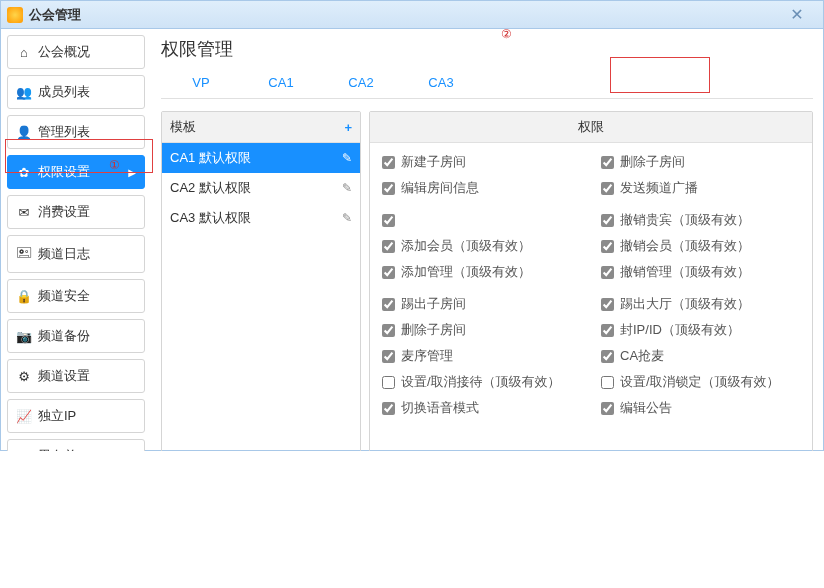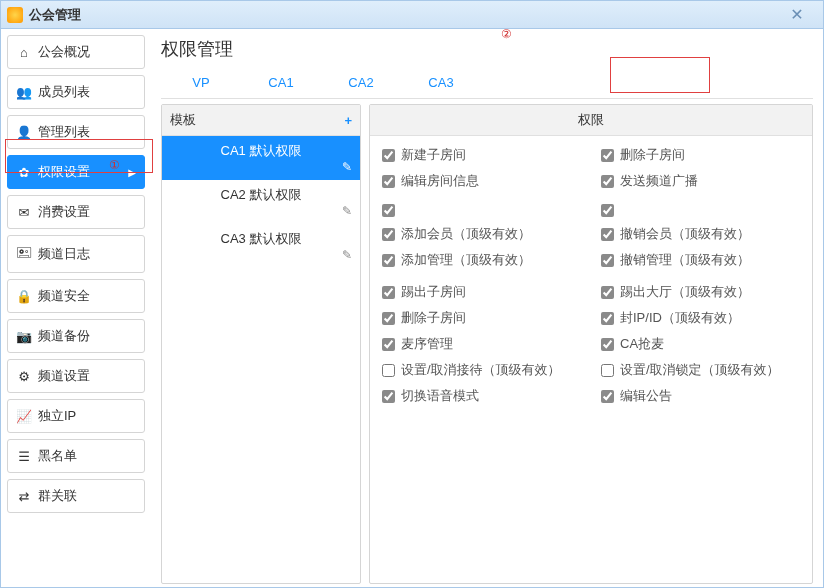--- a/index.html
+++ b/index.html
@@ -1,41 +1,41 @@
 <!DOCTYPE html>
 <html><head>
 <meta charset="utf-8">
 <style>
 * { box-sizing: border-box; margin: 0; padding: 0; }
 body { font-family: "Microsoft YaHei", sans-serif; font-size: 13px; color: #333; background: #fff; }
-.window { width: 824px; height: 588px; border: 1px solid #a8c8e8; position: relative; }
+.window { width: 824px; height: 451px; border: 1px solid #a8c8e8; position: relative; }
 .titlebar { height: 28px; background: linear-gradient(#dfeefb,#cfe3f6); border-bottom: 1px solid #a8c8e8; display: flex; align-items: center; padding: 0 6px; }
 .titlebar .icon { width: 16px; height: 16px; background: radial-gradient(#ffd54a,#ff9800); border-radius: 3px; margin-right: 6px; }
 .titlebar .title { font-weight: bold; font-size: 13px; }
 .titlebar .close { margin-left: auto; width: 40px; text-align: center; color: #6a8fb5; font-size: 16px; cursor: pointer; }
 .content { display: flex; height: calc(100% - 28px); }
 .sidebar { width: 150px; padding: 6px; }
 .side-item { display: flex; align-items: center; padding: 7px 8px; border: 1px solid #d5d5d5; border-radius: 3px; margin-bottom: 6px; cursor: pointer; background: #fff; }
 .side-item.active { background: #1890ff; color: #fff; border-color: #1890ff; }
 .side-item .si { width: 16px; margin-right: 6px; text-align: center; font-size: 13px; }
 .side-item .arrow { margin-left: auto; font-size: 10px; }
 .red-box { position: absolute; border: 1px solid #e04040; pointer-events: none; }
 .anno { position: absolute; color: #d03030; font-size: 12px; }
 .main { flex: 1; padding: 8px 10px; position: relative; }
 .h1 { font-size: 18px; margin-bottom: 6px; }
-.tabs { display: flex; border-bottom: 1px solid #e0e0e0; margin-bottom: 5px; }
+.tabs { display: flex; border-bottom: 1px solid #e0e0e0; margin-bottom: 12px; }
 .tab { padding: 8px 0; width: 80px; text-align: center; color: #1890ff; cursor: pointer; }
 .tab.active { border-bottom: 2px solid #1890ff; }
 .panels { display: flex; gap: 8px; height: 480px; }
 .panel { border: 1px solid #d5d5d5; border-radius: 2px; }
 .tpl { width: 200px; }
 .perm { flex: 1; }
 .phead { background: #f2f2f2; padding: 6px 8px; display: flex; align-items: center; border-bottom: 1px solid #e0e0e0; justify-content: center; }
 .phead .plus { margin-left: auto; color: #1890ff; font-weight: bold; cursor: pointer; }
-.trow { padding: 6px 8px; display: flex; align-items: center; cursor: pointer; flex-direction: column; }
+.trow { padding: 6px 8px; display: flex; align-items: center; cursor: pointer; }
 .trow.sel { background: #1890ff; color: #fff; }
 .trow .edit { margin-left: auto; font-size: 12px; color: #888; }
 .trow.sel .edit { color: #fff; }
 .pbody { padding: 10px 12px; }
 .pgroup { display: grid; grid-template-columns: 1fr 1fr; column-gap: 20px; row-gap: 8px; margin-bottom: 14px; }
 .ck { display: flex; align-items: center; gap: 6px; font-size: 13px; color: #555; }
 .ck input { accent-color: #8a8a8a; }
 </style>
 </head>
 <body>
@@ -149,20 +149,21 @@
                   <input type="checkbox" checked="" style="">
                   <span>发送频道广播</span>
                 </label>
               </div>
               <div class="pgroup">
                 <label class="ck">
                   <input type="checkbox" checked="" style="">
                 </label>
                 <label class="ck">
                   <input type="checkbox" checked="" style="">
+                  <span>撤销贵宾（顶级有效）</span>
                 </label>
                 <label class="ck">
                   <input type="checkbox" checked="" style="">
                   <span>添加会员（顶级有效）</span>
                 </label>
                 <label class="ck">
                   <input type="checkbox" checked="" style="">
                   <span>撤销会员（顶级有效）</span>
                 </label>
                 <label class="ck">

